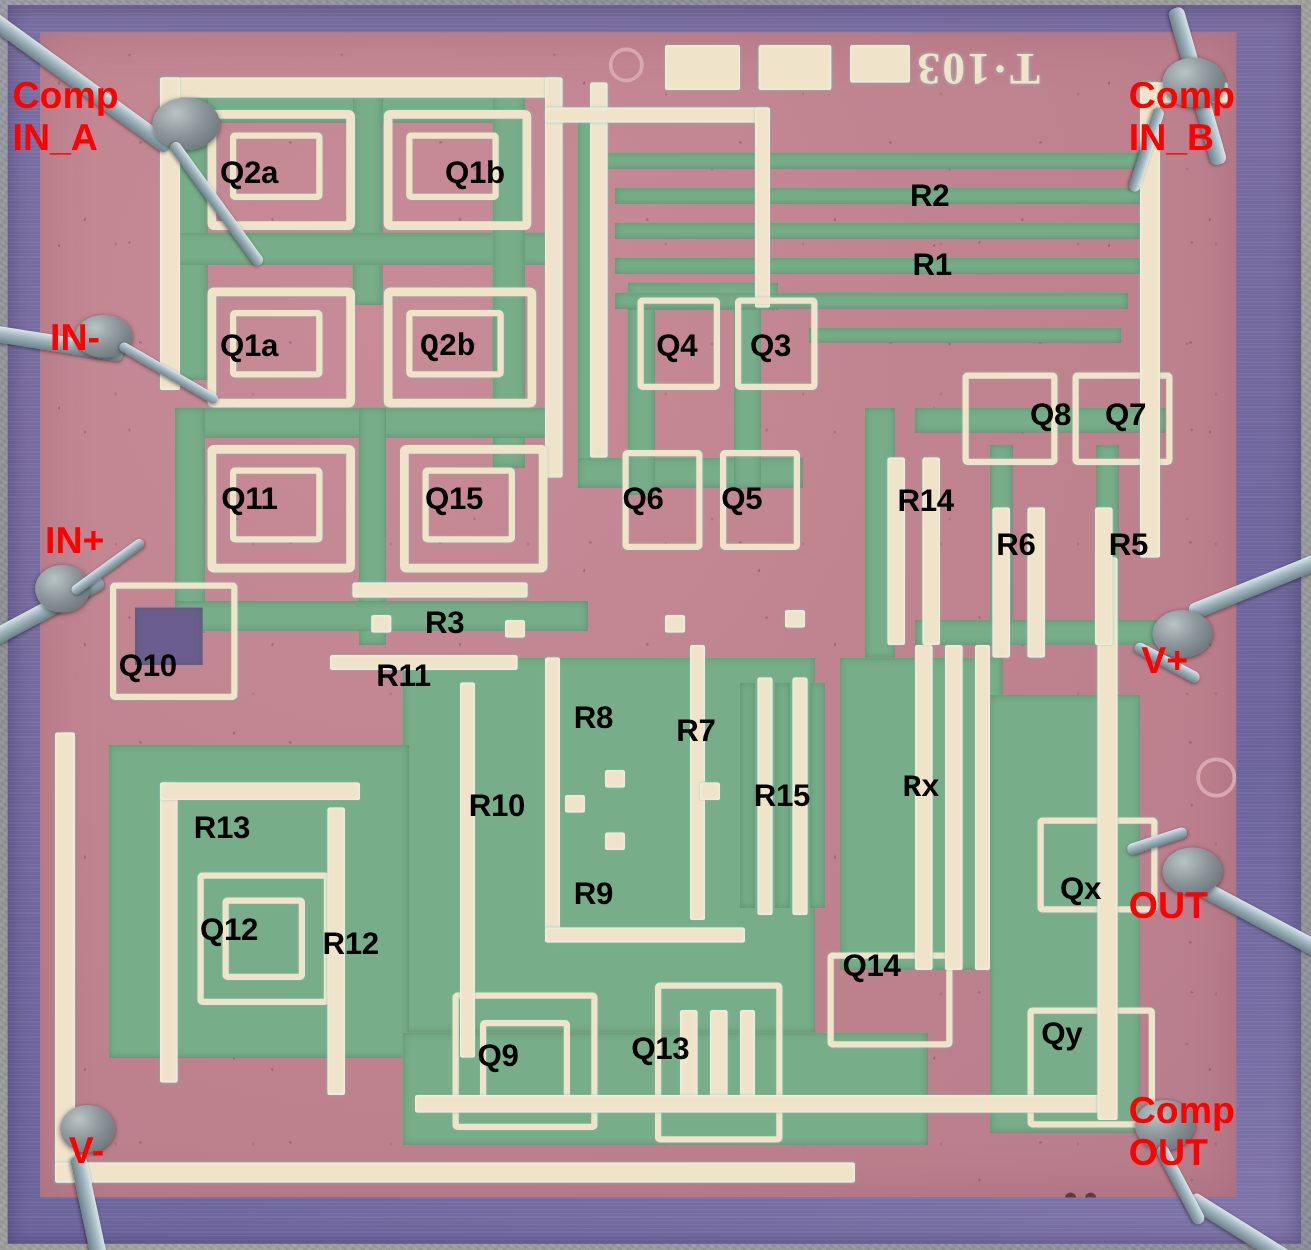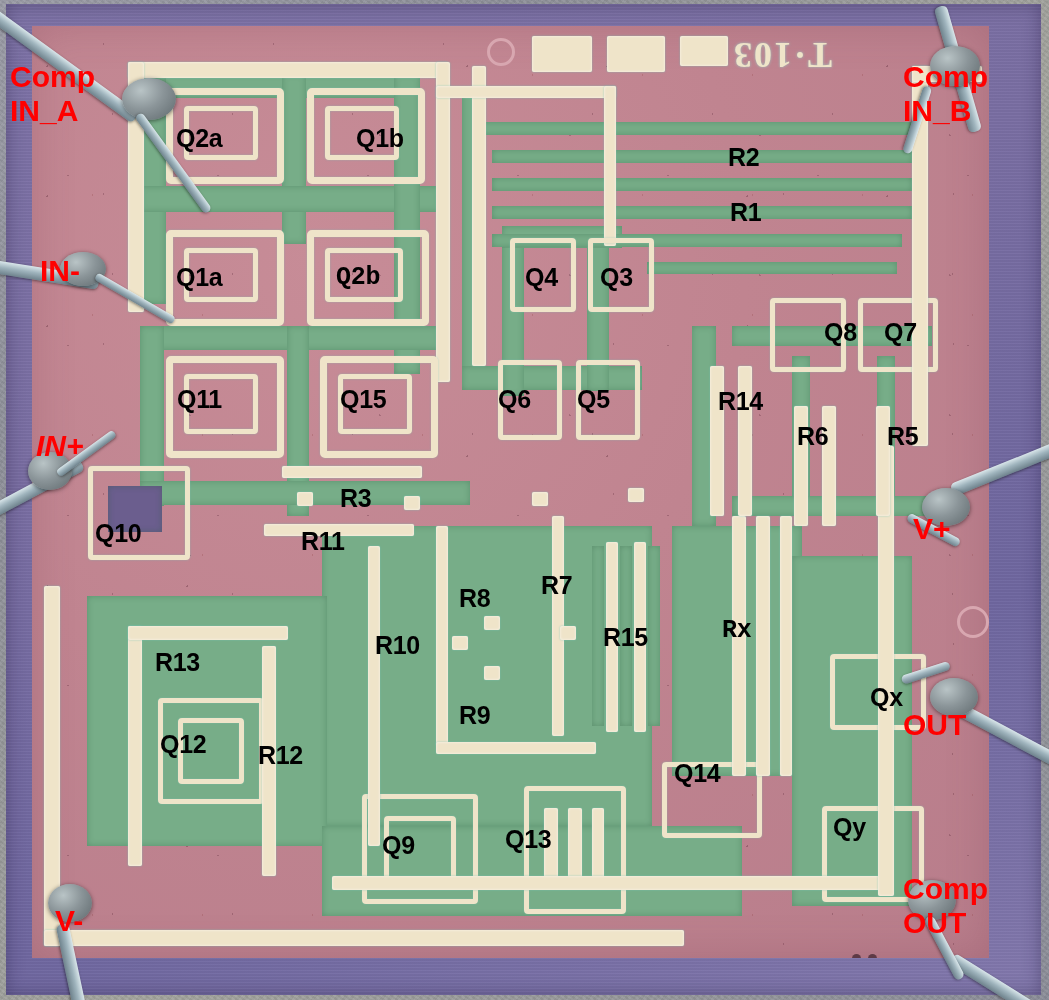--- a/index.html
+++ b/index.html
@@ -312,21 +312,21 @@
   <div class="wire" style="left:928px;top:912px;width:70px;height:10px;transform:rotate(62deg);"></div>
 
   <div id="pad-layer">
       <div class="lbl pad two" style="left: 10px; top: 60px; color: rgb(255, 0, 0);">
         <div>Comp</div>
         <div>IN_A</div>
       </div>
       <div class="lbl pad" style="left: 40px; top: 256px; color: rgb(255, 0, 0);">
         <div>IN-</div>
       </div>
-      <div class="lbl pad" style="left: 36px; top: 431px; color: rgb(255, 0, 0); font-style: italic;">
+      <div class="lbl pad" style="left: 36px; top: 418px; color: rgb(255, 0, 0);">
         <div>IN+</div>
       </div>
       <div class="lbl pad" style="left: 55px; top: 906px; color: rgb(255, 0, 0);">
         <div>V-</div>
       </div>
       <div class="lbl pad two" style="left: 903px; top: 60px; color: rgb(255, 0, 0);">
         <div>Comp</div>
         <div>IN_B</div>
       </div>
       <div class="lbl pad" style="left: 913px; top: 514px; color: rgb(255, 0, 0);">
@@ -354,27 +354,27 @@
       <div class="lbl part" style="left: 177px; top: 387px; color: rgb(0, 0, 0); text-align: center;">Q11</div>
       <div class="lbl part" style="left: 340px; top: 387px; color: rgb(0, 0, 0);">Q15</div>
       <div class="lbl part" style="left: 498px; top: 387px; color: rgb(0, 0, 0);">Q6</div>
       <div class="lbl part" style="left: 577px; top: 387px; color: rgb(0, 0, 0);">Q5</div>
       <div class="lbl part" style="left: 718px; top: 389px; color: rgb(0, 0, 0);">R14</div>
       <div class="lbl part" style="left: 797px; top: 424px; color: rgb(0, 0, 0);">R6</div>
       <div class="lbl part" style="left: 887px; top: 424px; color: rgb(0, 0, 0);">R5</div>
       <div class="lbl part" style="left: 340px; top: 486px; color: rgb(0, 0, 0);">R3</div>
       <div class="lbl part" style="left: 95px; top: 521px; color: rgb(0, 0, 0);">Q10</div>
       <div class="lbl part" style="left: 301px; top: 529px; color: rgb(0, 0, 0);">R11</div>
-      <div class="lbl part" style="left: 459px; top: 562px; color: rgb(0, 0, 0); margin-top: 24px;">R8</div>
+      <div class="lbl part" style="left: 459px; top: 562px; color: rgb(0, 0, 0);">R8</div>
       <div class="lbl part" style="left: 541px; top: 573px; color: rgb(0, 0, 0);">R7</div>
       <div class="lbl part" style="left: 722px; top: 618px; color: rgb(0, 0, 0); font-family: Liberation Mono, monospace;">Rx</div>
       <div class="lbl part" style="left: 603px; top: 625px; color: rgb(0, 0, 0);">R15</div>
       <div class="lbl part" style="left: 375px; top: 633px; color: rgb(0, 0, 0);">R10</div>
       <div class="lbl part" style="left: 155px; top: 650px; color: rgb(0, 0, 0);">R13</div>
-      <div class="lbl part" style="left: 848px; top: 685px; color: rgb(0, 0, 0); margin-left: 22px;">Qx</div>
+      <div class="lbl part" style="left: 848px; top: 699px; color: rgb(0, 0, 0);">Qx</div>
       <div class="lbl part" style="left: 459px; top: 703px; color: rgb(0, 0, 0);">R9</div>
       <div class="lbl part" style="left: 160px; top: 732px; color: rgb(0, 0, 0);">Q12</div>
       <div class="lbl part" style="left: 258px; top: 743px; color: rgb(0, 0, 0);">R12</div>
       <div class="lbl part" style="left: 674px; top: 761px; color: rgb(0, 0, 0);">Q14</div>
       <div class="lbl part" style="left: 833px; top: 815px; color: rgb(0, 0, 0);">Qy</div>
       <div class="lbl part" style="left: 382px; top: 833px; color: rgb(0, 0, 0);">Q9</div>
       <div class="lbl part" style="left: 505px; top: 827px; color: rgb(0, 0, 0);">Q13</div>
     </div>
 
 </div>

